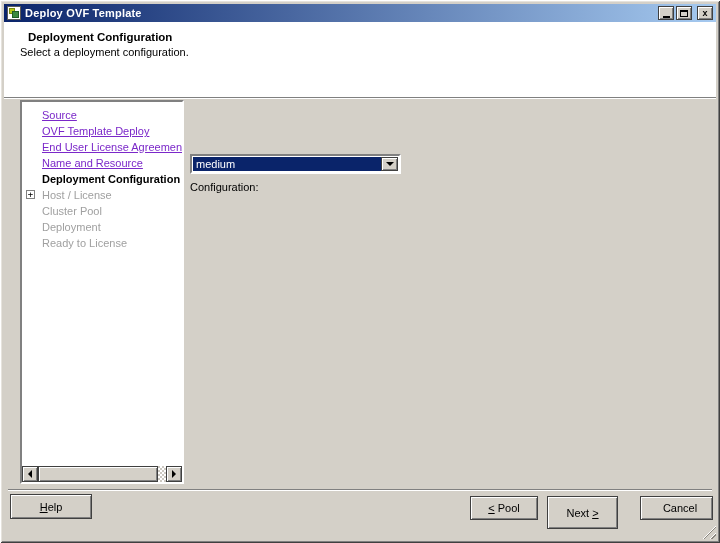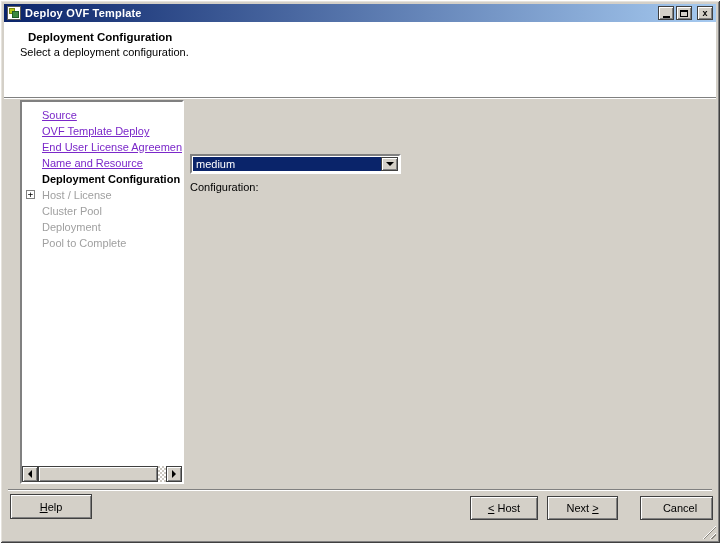--- a/index.html
+++ b/index.html
@@ -80,21 +80,21 @@
   .tri-down { width:0; height:0; border:4px solid transparent; border-top-color:#000; margin-top:4px; }
   .config-desc { position:absolute; left:190px; top:189px; right:16px; font-size:11px; color:#000; }
 
   
   .btn { position:absolute; background:#D4D0C8; border:1px solid #404040;
          box-shadow: inset 1px 1px 0 #fff, inset -1px -1px 0 #808080;
          font-size:11px; color:#000; display:flex; align-items:center; justify-content:center;
          cursor:pointer; white-space:pre; }
   .btn-help   { left:10px;  top:494px; width:82px; height:25px; }
   .btn-back   { left:470px; top:496px; width:68px; height:24px; }
-  .btn-next   { left:547px; top:496px; width:71px; height:24px; }
+  .btn-next   { left:547px; top:496px; width:71px; height:33px; }
   .btn-cancel { left:640px; top:496px; width:73px; height:24px;padding-left:7px; }
   .u { text-decoration:underline; }
 
   .grip { position:absolute; right:4px; bottom:4px; width:14px; height:14px;
           clip-path:polygon(100% 0, 100% 100%, 0 100%);
           background:repeating-linear-gradient(135deg,#fff 0 1px,#8a867e 1px 2px,transparent 2px 5px);
           cursor:nwse-resize; }
 </style>
 </head>
 <body>
@@ -130,21 +130,21 @@
     <div class="step link">Source</div>
     <div class="step link">OVF Template Deploy</div>
     <div class="step link">End User License Agreement</div>
     <div class="step link">Name and Resource</div>
     <div class="step current">Deployment Configuration</div>
     <div class="step pending">
       <span class="expander">+</span><span>Host / License</span>
     </div>
     <div class="step pending">Cluster Pool</div>
     <div class="step pending">Deployment</div>
-    <div class="step pending">Pool to Complete</div>
+    <div class="step pending">Ready to License</div>
 
     <div class="hscroll">
       <div class="sb-btn">
         <div class="tri-left"></div>
       </div>
       <div class="sb-thumb"></div>
       <div class="sb-track"></div>
       <div class="sb-btn">
         <div class="tri-right"></div>
       </div>
@@ -156,20 +156,20 @@
     <div class="combo-value">medium</div>
     <div class="combo-btn">
       <div class="tri-down"></div>
     </div>
   </div>
 
   <div class="etch bottom"></div>
 
   <div class="btn btn-help"><span class="u">H</span><span>elp</span></div>
 
-  <div class="btn btn-back"><span class="u">&lt;</span><span> Host</span></div>
+  <div class="btn btn-back"><span class="u">&lt;</span><span> Pool</span></div>
 
   <div class="btn btn-next"><span>Next </span><span class="u">&gt;</span></div>
 
   <div class="btn btn-cancel"><span>Cancel</span></div>
 
   <div class="grip"></div>
 </div>
 
 </body></html>

